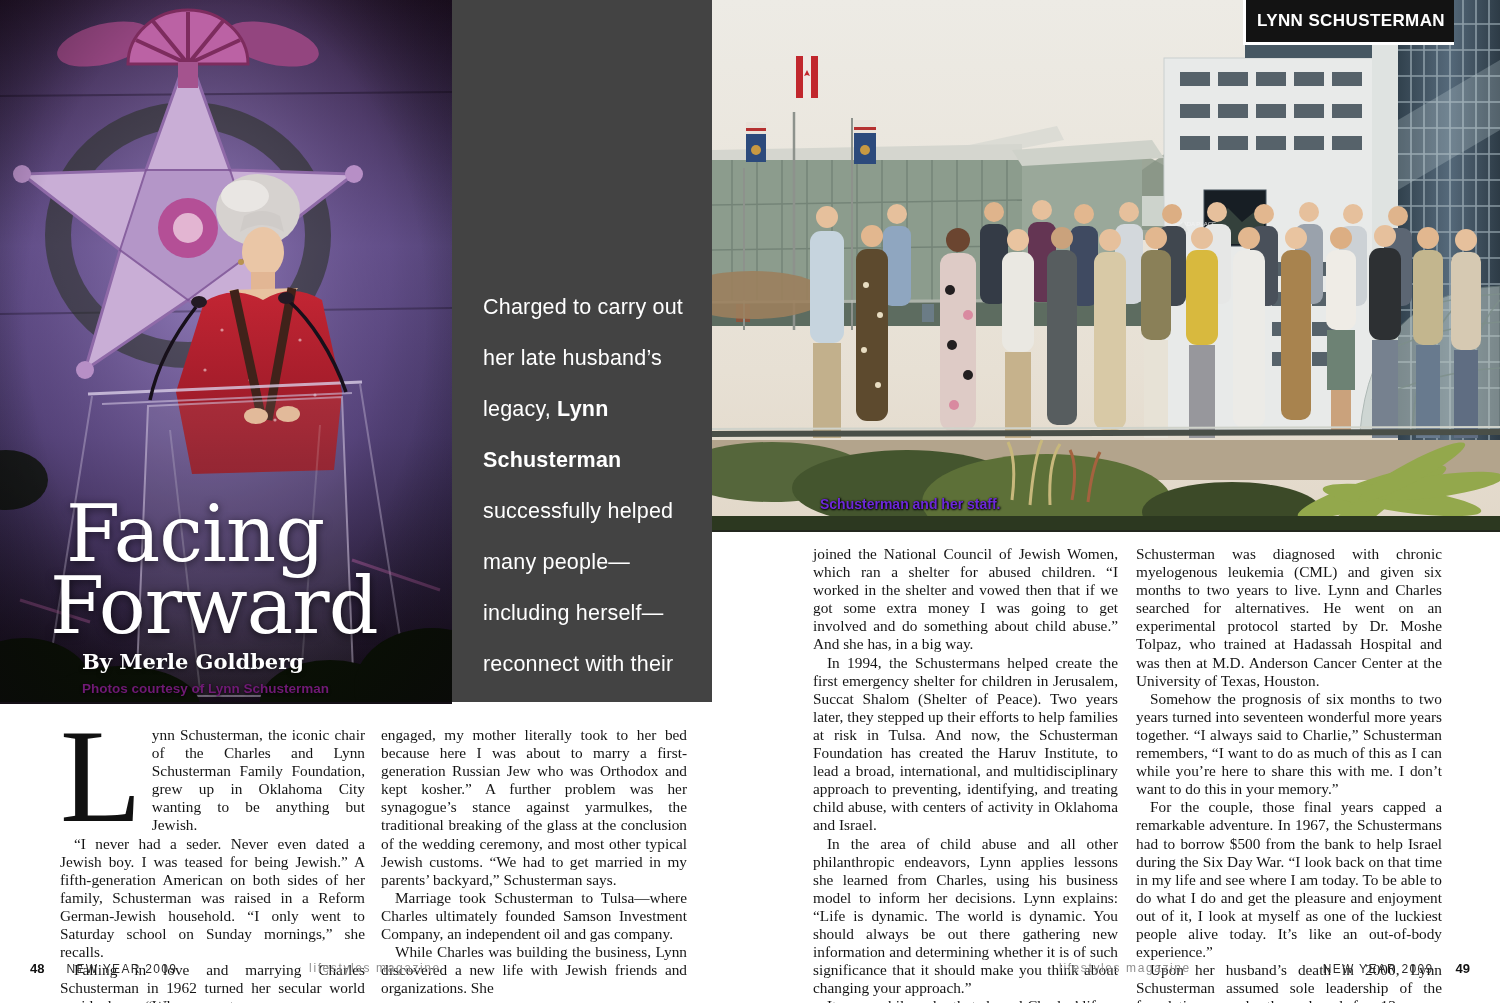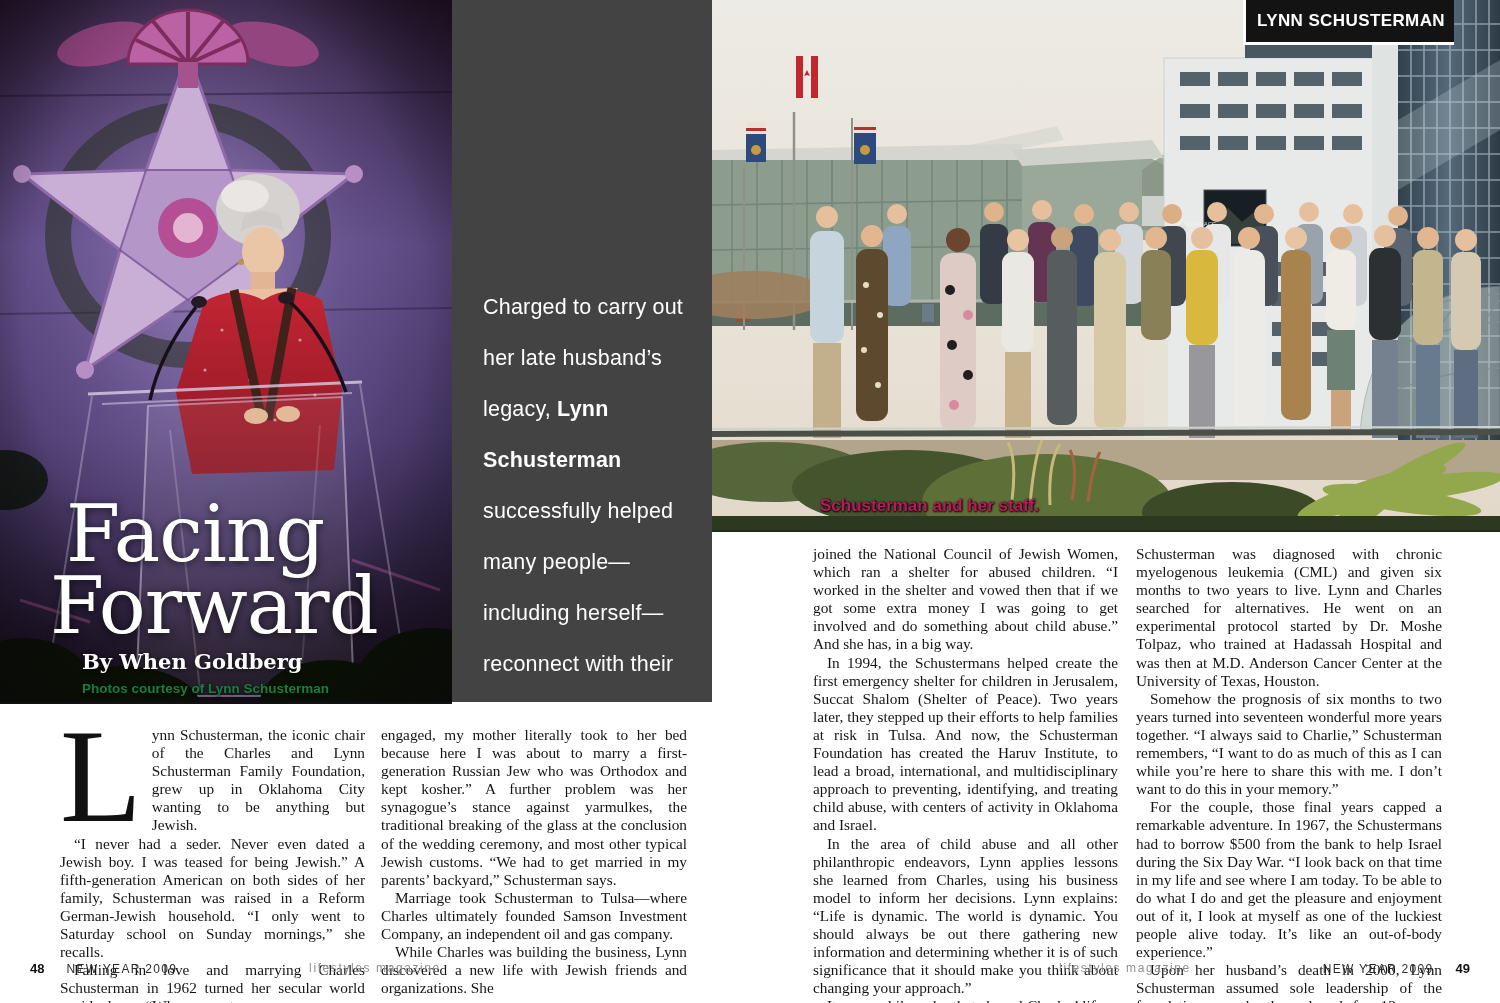--- a/index.html
+++ b/index.html
@@ -18,33 +18,33 @@
               line-height:51px;font-weight:400;letter-spacing:.2px;}
   .quote-text b{font-weight:700;}
 
   
   .title-line{position:absolute;color:#fff;font-family:"DejaVu Serif",serif;font-size:78px;line-height:72px;
               text-shadow:0 2px 8px rgba(0,0,0,.65);letter-spacing:-1px;}
   .title-1{left:66px;top:498px;}
   .title-2{left:50px;top:570px;}
   .byline{position:absolute;left:82px;top:649px;color:#fff;font-family:"DejaVu Serif",serif;font-weight:700;
           font-size:21px;text-shadow:0 1px 4px rgba(0,0,0,.7);}
-  .photo-credit{position:absolute;left:82px;top:681px;color:#15803d;font-family:"Liberation Sans",sans-serif;
+  .photo-credit{position:absolute;left:82px;top:681px;color:#701a75;font-family:"Liberation Sans",sans-serif;
                 font-weight:700;font-size:13.5px;text-shadow:0 1px 3px rgba(0,0,0,.8);}
 
   
   .header-bar{position:absolute;left:1243px;top:0;width:199px;height:42px;background:#131313;
               border-left:3px solid #fff;border-bottom:3px solid #fff;box-sizing:content-box;
               display:flex;align-items:center;justify-content:flex-end;padding-right:9px;}
   .header-bar span{color:#fff;font-family:"Liberation Sans",sans-serif;font-weight:700;font-size:17px;
                    letter-spacing:.4px;}
 
   
-  .photo-caption{position:absolute;left:820px;top:496px;color:#be185d;font-family:"Liberation Sans",sans-serif;
-                 font-weight:700;font-size:17px;text-shadow:0 1px 2px #000,1px 0 2px #000;}
+  .photo-caption{position:absolute;left:820px;top:496px;color:#6d28d9;font-family:"Liberation Sans",sans-serif;
+                 font-weight:700;font-size:14px;text-shadow:0 1px 2px #000,1px 0 2px #000;}
 
   
   .col{position:absolute;text-align:justify;color:#141414;font-size:15.3px;line-height:18.1px;}
   .col p{margin:0;}
   .col p.ind{text-indent:14px;}
   .c1{left:60px;top:726px;width:305px;}
   .c2{left:381px;top:726px;width:306px;}
   .c3{left:813px;top:545px;width:305px;}
   .c4{left:1136px;top:545px;width:306px;}
   .dropcap{float:left;font-family:"Liberation Serif",serif;font-size:134px;line-height:97px;
@@ -166,21 +166,21 @@
       <g stroke="#c264aa" stroke-opacity=".4" stroke-width="3">
         <line x1="352" y1="560" x2="440" y2="590"></line>
           <line x1="20" y1="600" x2="90" y2="622"></line>
       </g>
       <rect width="452" height="702" fill="url(#vig)"></rect>
     </svg>
   </div>
 
   <div class="title-line title-1">Facing</div>
   <div class="title-line title-2">Forward</div>
-  <div class="byline">By When Goldberg</div>
+  <div class="byline">By Merle Goldberg</div>
   <div class="photo-credit">Photos courtesy of Lynn Schusterman</div>
 
   <div class="quote-panel">
     <div class="quote-text"><span>Charged to carry out her late husband’s legacy, </span><b>Lynn Schusterman</b><span> successfully helped many people—including herself—reconnect with their heritage.</span></div>
   </div>
 
   <div class="photo-right">
     <svg width="788" height="530" viewBox="0 0 788 530">
       <defs>
         <linearGradient id="sky" x1="0" y1="0" x2="0" y2="1">

